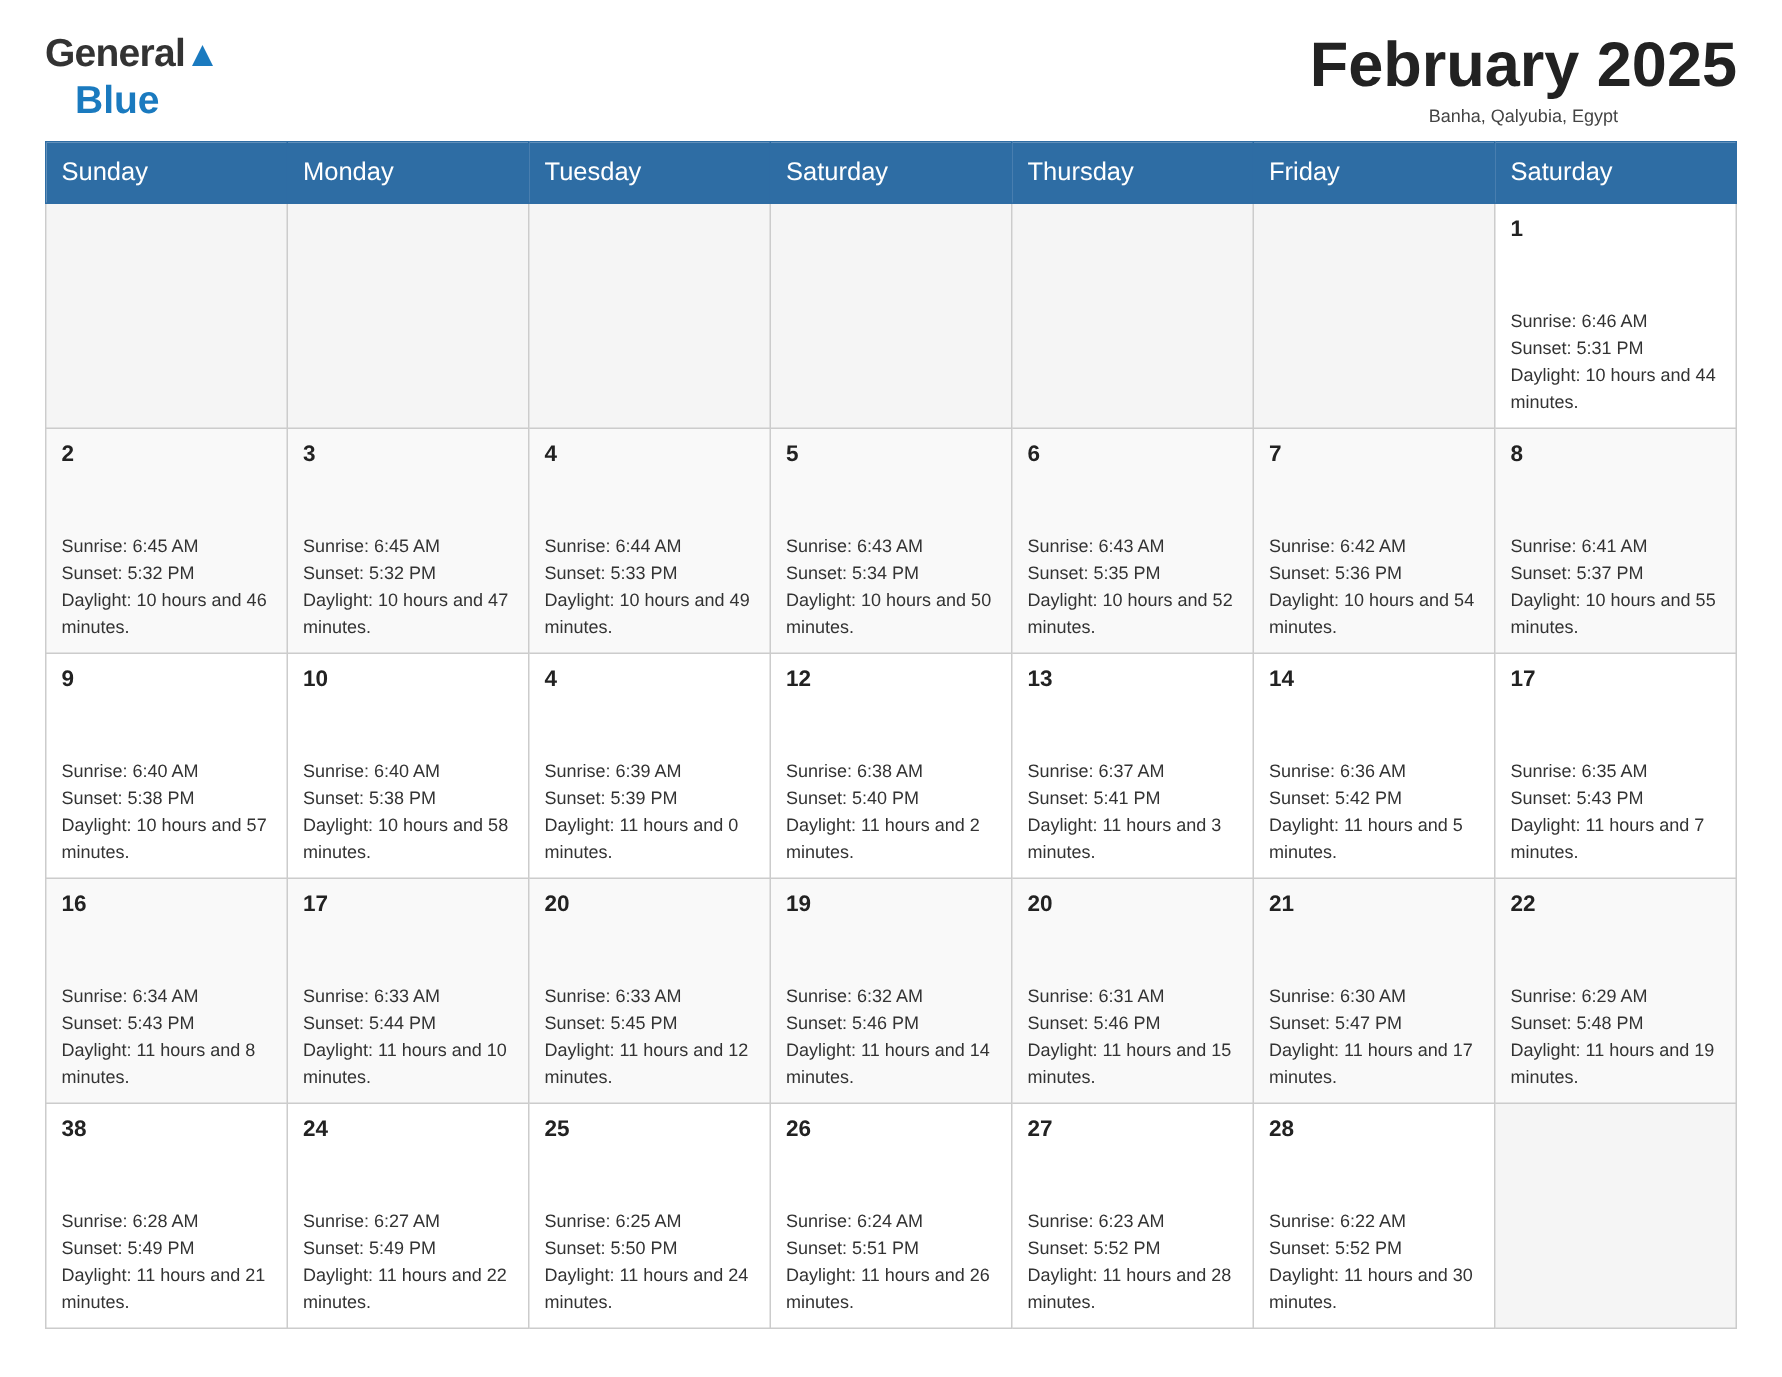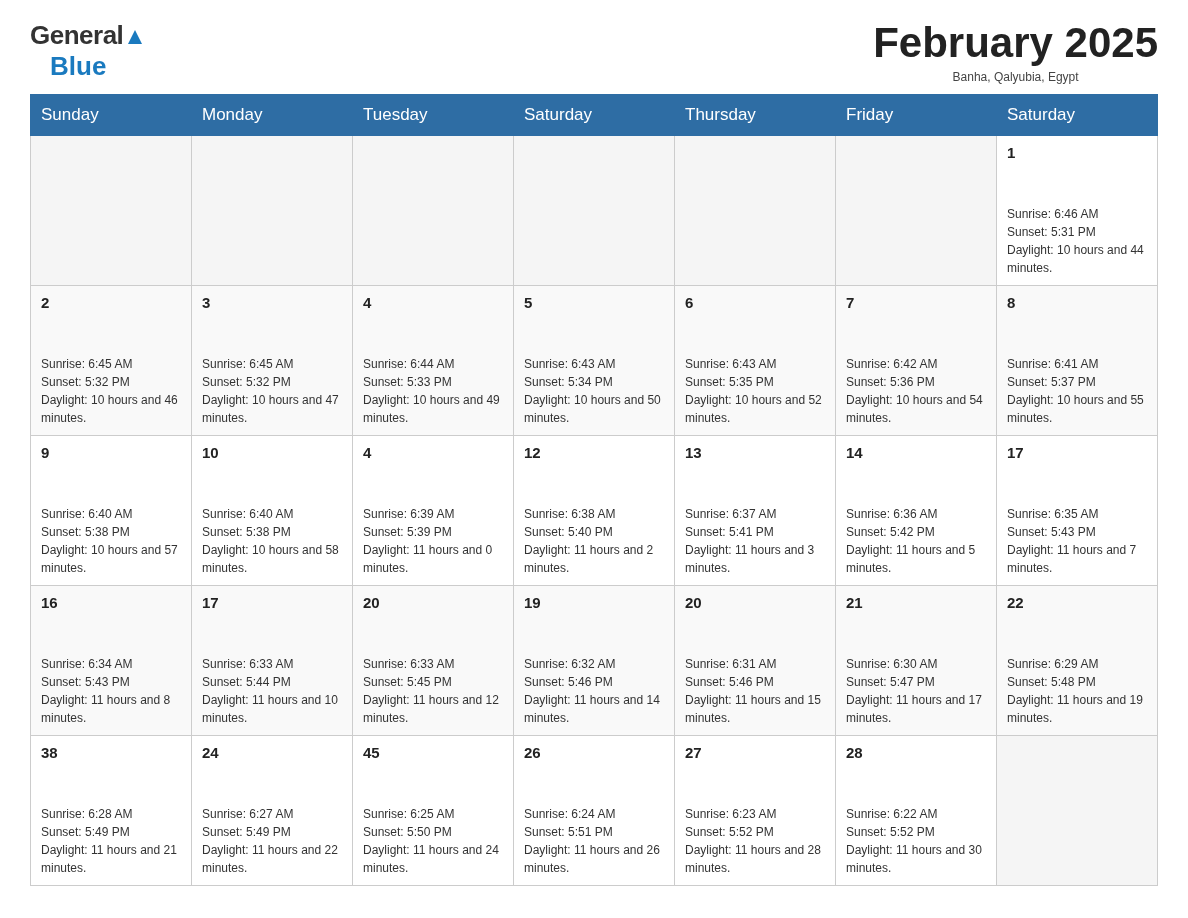--- a/index.html
+++ b/index.html
@@ -223,21 +223,21 @@
       <tr>
         <td>
           <span class="day-number">38</span>
           <div class="day-info">Sunrise: 6:28 AM<br>Sunset: 5:49 PM<br>Daylight: 11 hours and 21 minutes.</div>
         </td>
         <td>
           <span class="day-number">24</span>
           <div class="day-info">Sunrise: 6:27 AM<br>Sunset: 5:49 PM<br>Daylight: 11 hours and 22 minutes.</div>
         </td>
         <td>
-          <span class="day-number">45</span>
+          <span class="day-number">25</span>
           <div class="day-info">Sunrise: 6:25 AM<br>Sunset: 5:50 PM<br>Daylight: 11 hours and 24 minutes.</div>
         </td>
         <td>
           <span class="day-number">26</span>
           <div class="day-info">Sunrise: 6:24 AM<br>Sunset: 5:51 PM<br>Daylight: 11 hours and 26 minutes.</div>
         </td>
         <td>
           <span class="day-number">27</span>
           <div class="day-info">Sunrise: 6:23 AM<br>Sunset: 5:52 PM<br>Daylight: 11 hours and 28 minutes.</div>
         </td>

